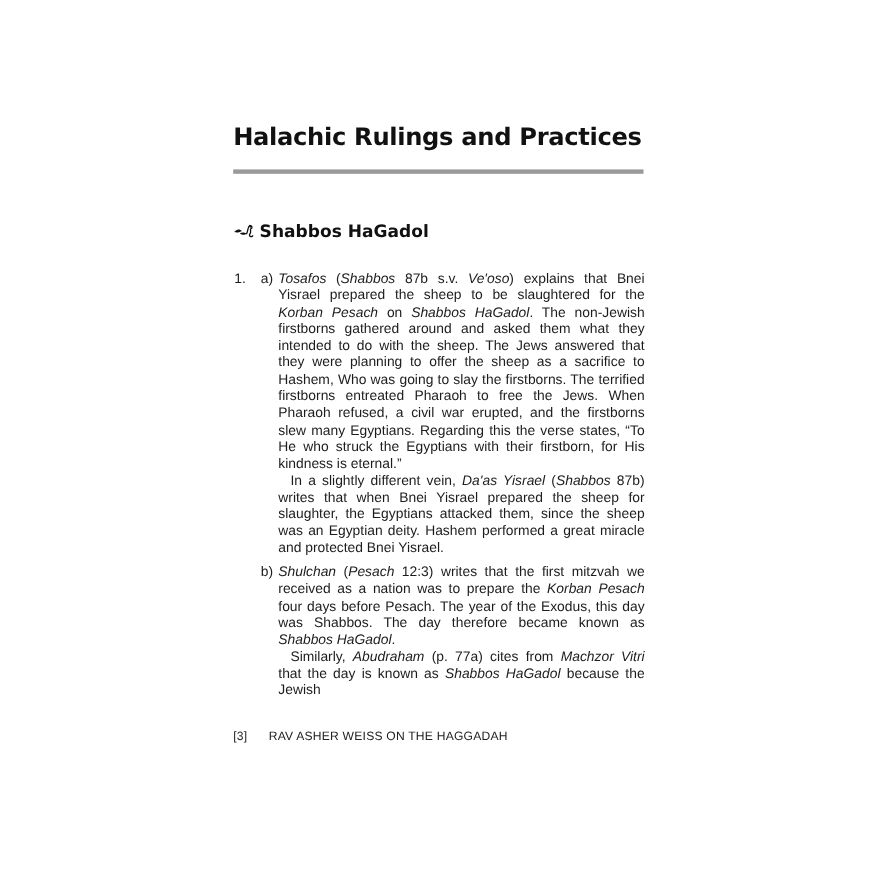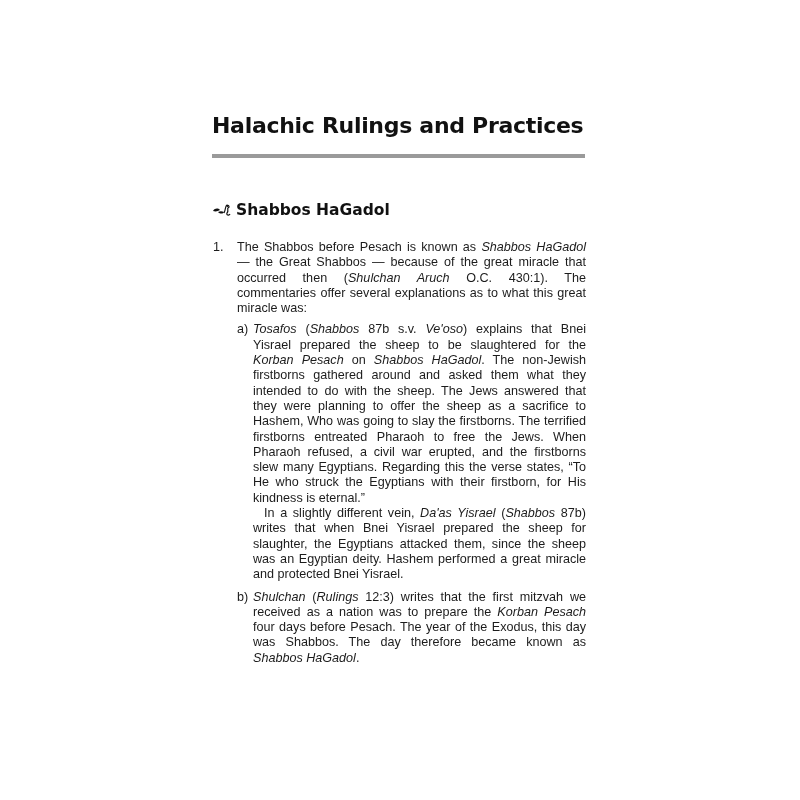--- a/index.html
+++ b/index.html
@@ -133,27 +133,31 @@
         <path d="M12 10 C14 6,13 3,15 2 C17 2,18 4,16 5 C15 6,17 8,15 10 C14 12,17 13,18 11" fill="none" stroke="#111" stroke-width="1.2"></path>
         <circle cx="15.5" cy="3" r="1" fill="#111"></circle>
       </svg>
     </span>
     <span>Shabbos HaGadol</span>
   </h2>
 
   <div class="body" id="body">
       <div class="item">
         <span class="num">1.</span>
-        <p class="para">The Shabbos before Pesach is known as <em>Shabbos HaGadol</em> — the Great Shabbos — because of the great miracle that occurred then (<em>Shulchan Aruch</em> O.C. 430:1). The commentaries offer several explanations as to what this great miracle was:</p>
         <div class="subitem">
           <span class="lbl">a)</span>
           <p class="para"><em>Tosafos</em> (<em>Shabbos</em> 87b s.v. <em>Ve'oso</em>) explains that Bnei Yisrael prepared the sheep to be slaughtered for the <em>Korban Pesach</em> on <em>Shabbos HaGadol</em>. The non-Jewish firstborns gathered around and asked them what they intended to do with the sheep. The Jews answered that they were planning to offer the sheep as a sacrifice to Hashem, Who was going to slay the firstborns. The terrified firstborns entreated Pharaoh to free the Jews. When Pharaoh refused, a civil war erupted, and the firstborns slew many Egyptians. Regarding this the verse states, “To He who struck the Egyptians with their firstborn, for His kindness is eternal.”</p>
           <p class="para indent">In a slightly different vein, <em>Da'as Yisrael</em> (<em>Shabbos</em> 87b) writes that when Bnei Yisrael prepared the sheep for slaughter, the Egyptians attacked them, since the sheep was an Egyptian deity. Hashem performed a great miracle and protected Bnei Yisrael.</p>
         </div>
         <div class="subitem">
           <span class="lbl">b)</span>
-          <p class="para"><em>Shulchan</em> (<em>Rulings</em> 12:3) writes that the first mitzvah we received as a nation was to prepare the <em>Korban Pesach</em> four days before Pesach. The year of the Exodus, this day was Shabbos. The day therefore became known as <em>Shabbos HaGadol</em>.</p>
+          <p class="para"><em>Shulchan</em> (<em>Pesach</em> 12:3) writes that the first mitzvah we received as a nation was to prepare the <em>Korban Pesach</em> four days before Pesach. The year of the Exodus, this day was Shabbos. The day therefore became known as <em>Shabbos HaGadol</em>.</p>
+          <p class="para indent">Similarly, <em>Abudraham</em> (p. 77a) cites from <em>Machzor Vitri</em> that the day is known as <em>Shabbos HaGadol</em> because the Jewish</p>
         </div>
       </div>
     </div>
 
+  <div class="footer">
+    <span class="pagenum">[3]</span>
+    <span>RAV ASHER WEISS ON THE HAGGADAH</span>
+  </div>
 
 </div>
 
 </body></html>

